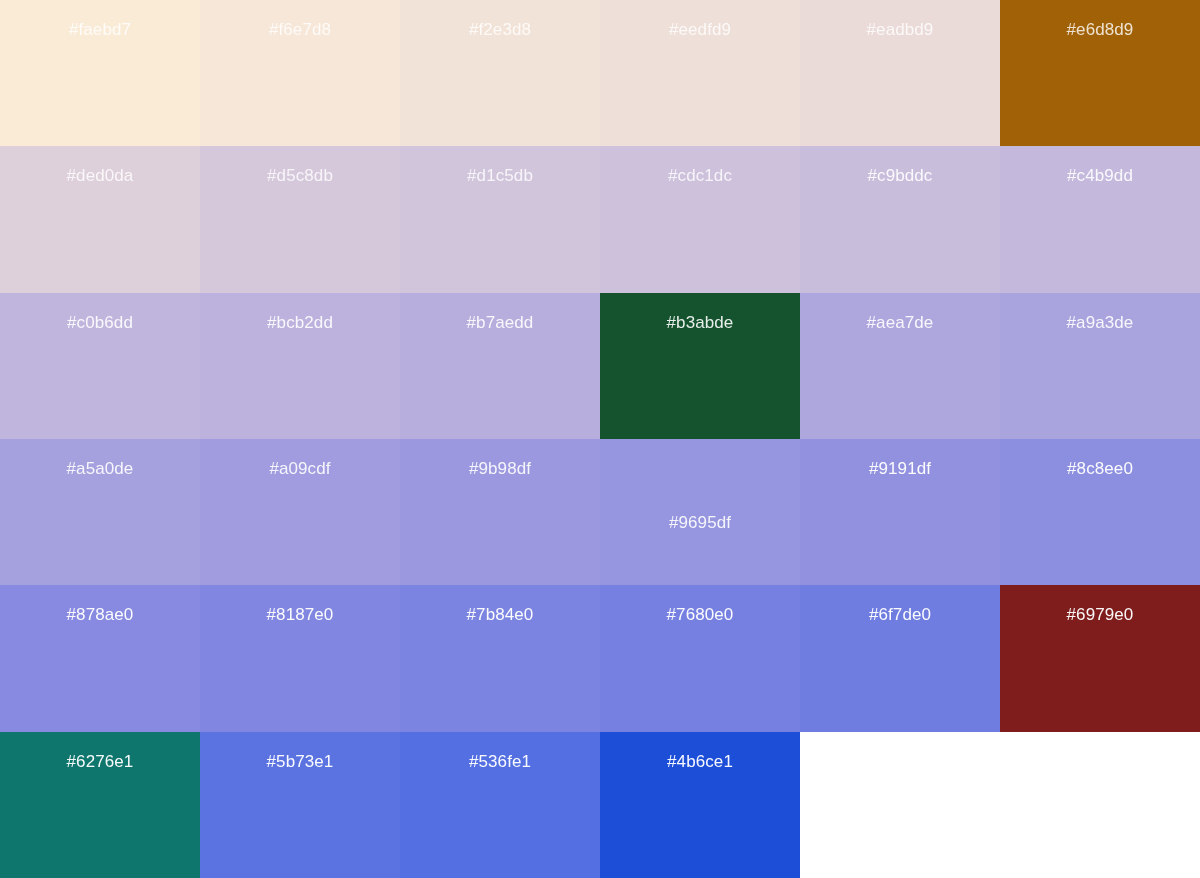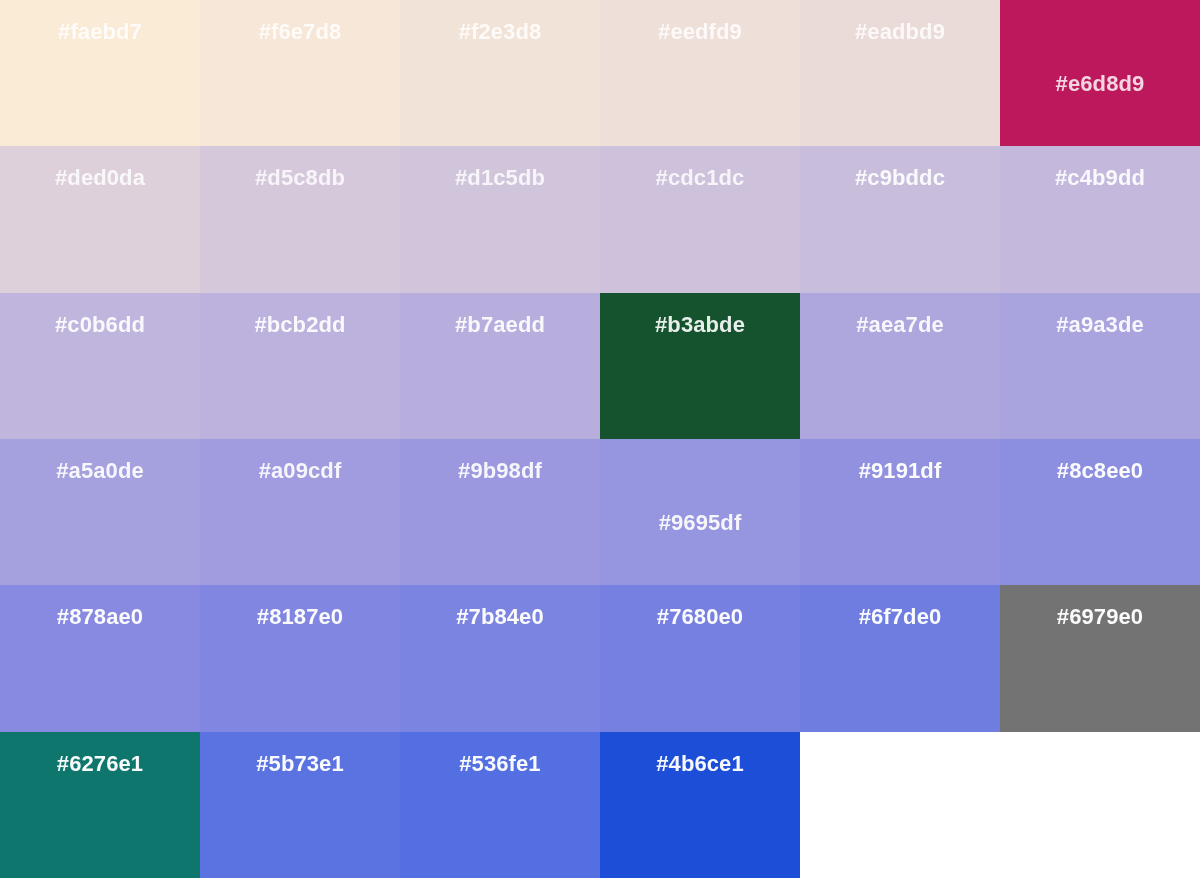--- a/index.html
+++ b/index.html
@@ -27,22 +27,22 @@
     width: 100%;
     height: 100%;
     display: flex;
     align-items: flex-start;
     justify-content: center;
     overflow: hidden;
   }
 
   .swatch-label {
     margin-top: 21px;
-    font-size: 22px;
-    font-weight: 700;
+    font-size: 17px;
+    font-weight: 400;
     letter-spacing: 0.1px;
     color: rgba(255, 255, 255, 0.93);
     line-height: 1;
     white-space: nowrap;
     user-select: none;
   }
 
   
   .swatch.tone-light .swatch-label { color: rgba(255, 255, 255, 0.82); }
   .swatch.tone-mid   .swatch-label { color: rgba(255, 255, 255, 0.90); }
@@ -60,21 +60,21 @@
     </div>
     <div class="swatch tone-light" style="background-color: rgb(242, 227, 216);">
       <span class="swatch-label">#f2e3d8</span>
     </div>
     <div class="swatch tone-light" style="background-color: rgb(238, 223, 217);">
       <span class="swatch-label">#eedfd9</span>
     </div>
     <div class="swatch tone-light" style="background-color: rgb(234, 219, 217);">
       <span class="swatch-label">#eadbd9</span>
     </div>
-    <div class="swatch tone-light" style="background-color: #be185d; align-items: center;">
+    <div class="swatch tone-light" style="background-color: #a16207;">
       <span class="swatch-label">#e6d8d9</span>
     </div>
     <div class="swatch tone-light" style="background-color: rgb(222, 208, 218);">
       <span class="swatch-label">#ded0da</span>
     </div>
     <div class="swatch tone-light" style="background-color: rgb(213, 200, 219);">
       <span class="swatch-label">#d5c8db</span>
     </div>
     <div class="swatch tone-light" style="background-color: rgb(209, 197, 219);">
       <span class="swatch-label">#d1c5db</span>
@@ -132,21 +132,21 @@
     </div>
     <div class="swatch tone-dark" style="background-color: rgb(123, 132, 224);">
       <span class="swatch-label">#7b84e0</span>
     </div>
     <div class="swatch tone-dark" style="background-color: rgb(118, 128, 224);">
       <span class="swatch-label">#7680e0</span>
     </div>
     <div class="swatch tone-dark" style="background-color: rgb(111, 125, 224);">
       <span class="swatch-label">#6f7de0</span>
     </div>
-    <div class="swatch tone-dark" style="background-color: #737373;">
+    <div class="swatch tone-dark" style="background-color: #7f1d1d;">
       <span class="swatch-label">#6979e0</span>
     </div>
     <div class="swatch tone-dark" style="background-color: #0f766e;">
       <span class="swatch-label">#6276e1</span>
     </div>
     <div class="swatch tone-dark" style="background-color: rgb(91, 115, 225);">
       <span class="swatch-label">#5b73e1</span>
     </div>
     <div class="swatch tone-dark" style="background-color: rgb(83, 111, 225);">
       <span class="swatch-label">#536fe1</span>

